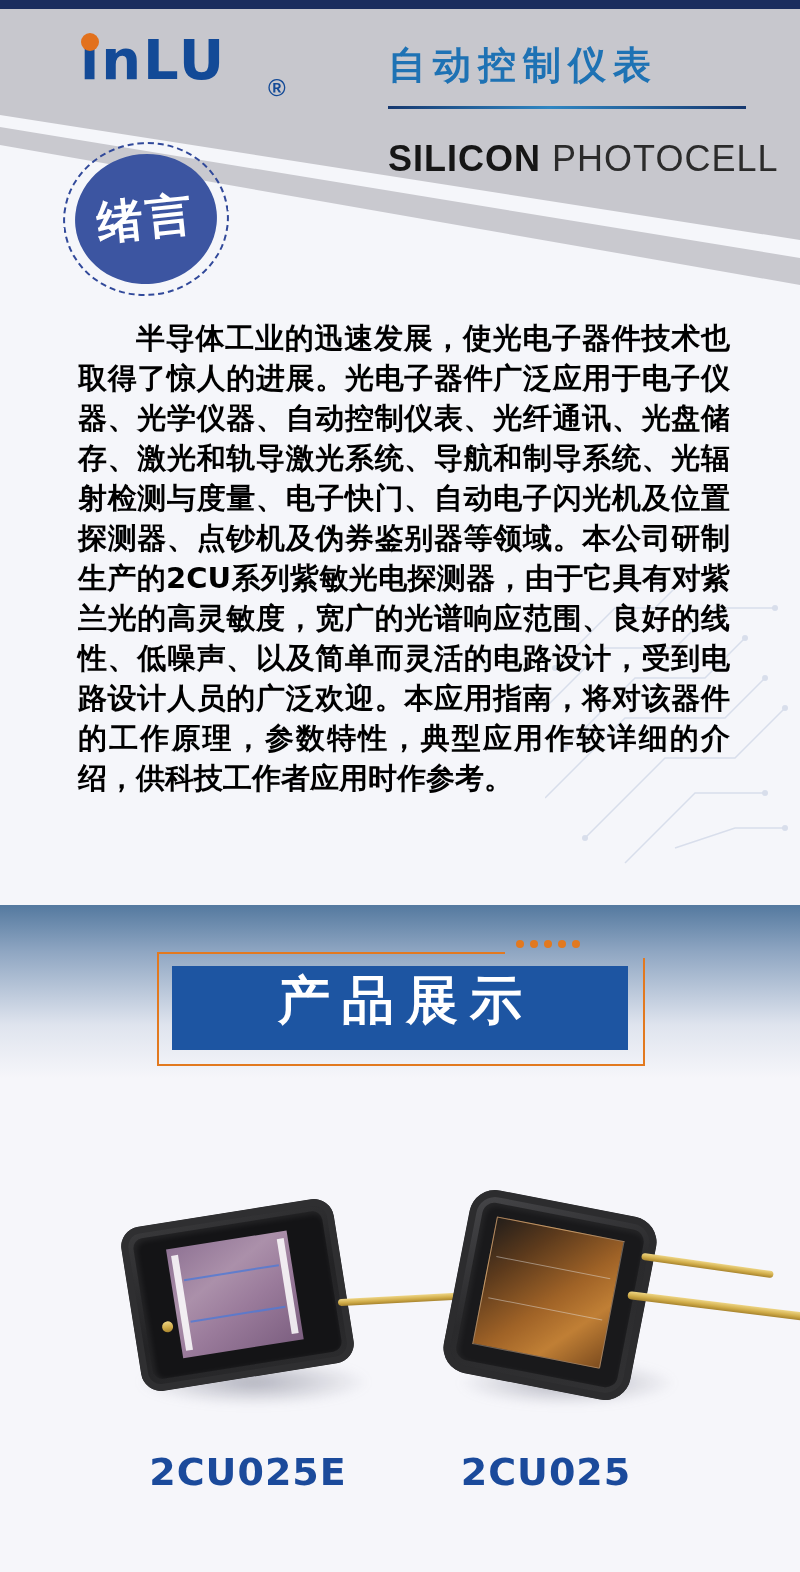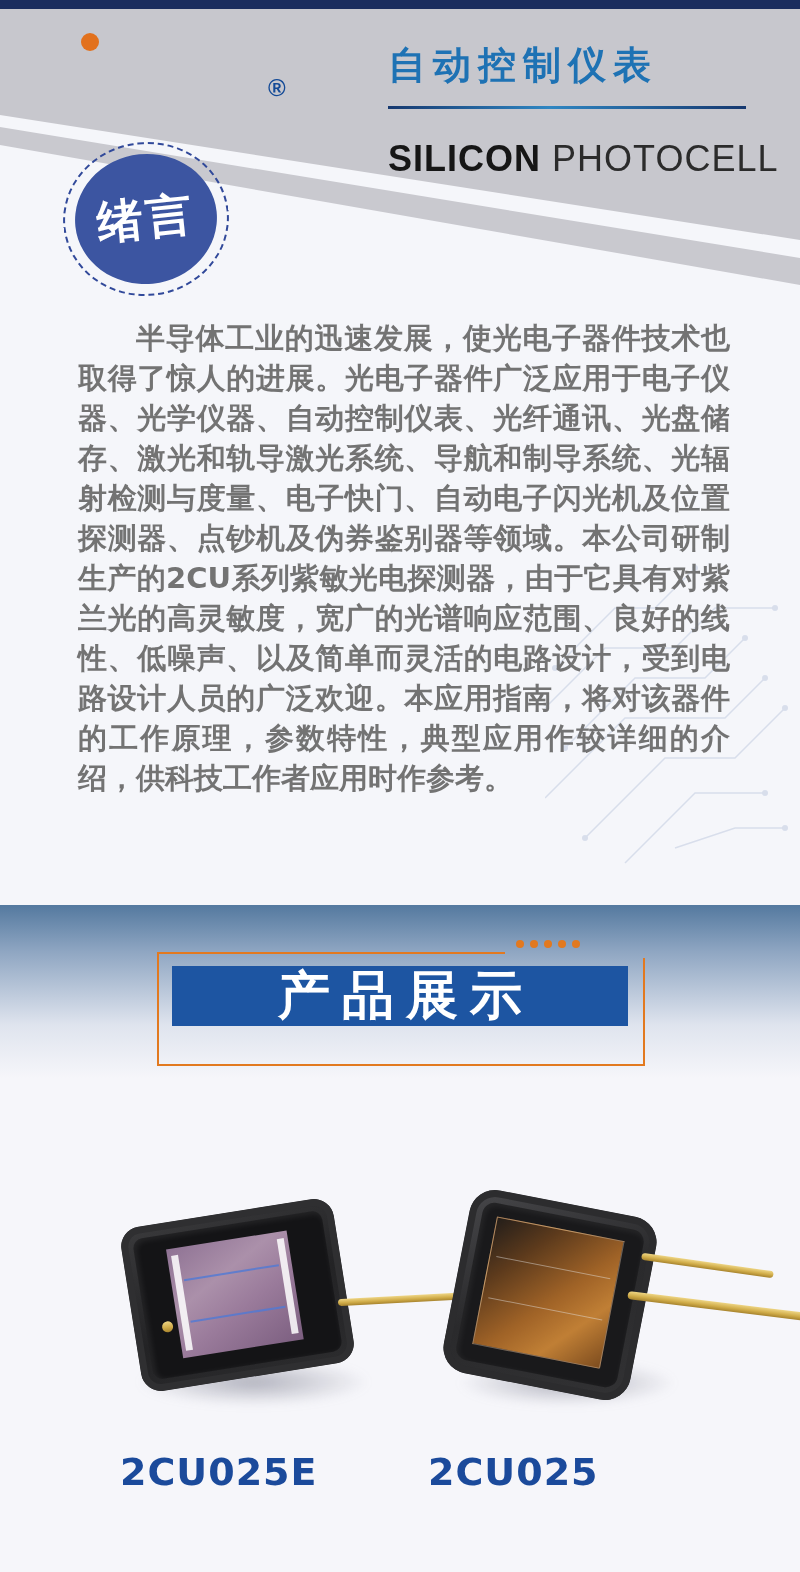--- a/index.html
+++ b/index.html
@@ -29,33 +29,33 @@
   .title-en .l{font-weight:300;color:#2b2b2b;}
   .badge{position:absolute;left:63px;top:142px;width:162px;height:150px;
     border:2px dashed #31499a;border-radius:50%;transform:rotate(-6deg);}
   .badge-inner{position:absolute;inset:10px;border-radius:50%;background:#3c55a1;
     display:flex;align-items:center;justify-content:center;}
   .badge-label{color:#ffffff;font-size:46px;font-weight:bold;letter-spacing:3px;
     font-family:"DejaVu Sans",sans-serif;}
   
   .intro{position:absolute;left:78px;top:318px;width:652px;
     font-family:"DejaVu Sans",sans-serif;font-size:29px;line-height:40px;
-    color:#737373;font-weight:600;text-align:justify;text-indent:2em;}
+    color:#000000;font-weight:600;text-align:justify;text-indent:2em;}
   .circuit{position:absolute;left:545px;top:548px;opacity:.65;}
   
   .product-section{position:absolute;left:0;top:905px;width:800px;height:667px;
     background:linear-gradient(180deg,#54799f 0%,#8fa6c2 7%,#dfe4ee 18%,#f6f6fa 26%,#f6f6fa 100%);}
   .bb{position:absolute;background:#e2791f;}
   .bb-top{left:157px;top:952px;width:348px;height:2px;}
   .bb-right{left:643px;top:958px;width:2px;height:108px;}
   .bb-bottom{left:157px;top:1064px;width:488px;height:2px;}
   .bb-left{left:157px;top:952px;width:2px;height:114px;}
   .banner-dot{position:absolute;top:940px;width:8px;height:8px;border-radius:50%;background:#e2791f;}
-  .banner-box{position:absolute;left:172px;top:966px;width:456px;height:60px;background:#1d55a2;
-    display:flex;align-items:center;justify-content:center;}
+  .banner-box{position:absolute;left:172px;top:966px;width:456px;height:84px;background:#1d55a2;
+    display:flex;align-items:flex-start;justify-content:center;}
   .banner-text{color:#ffffff;font-size:52px;font-weight:bold;letter-spacing:12px;text-indent:12px;
     font-family:"DejaVu Sans",sans-serif;}
   
   .product{position:absolute;}
   .p-shadow{position:absolute;background:radial-gradient(ellipse,rgba(110,112,130,.5),rgba(110,112,130,0) 70%);
     filter:blur(5px);}
   .gold{background:linear-gradient(180deg,#eed584 0%,#d1ad4a 55%,#a8842e 100%);border-radius:4px;}
   .p1-body{position:absolute;left:12px;top:12px;width:215px;height:166px;transform:rotate(-9deg);
     background:linear-gradient(165deg,#3a3a3c,#232325 55%,#2c2c2e);border-radius:20px;
     box-shadow:inset 0 0 0 7px #2f2f31;}
@@ -73,33 +73,34 @@
     background:linear-gradient(150deg,#47474a,#2a2a2c 50%,#323234);border-radius:26px;
     box-shadow:inset 0 0 0 7px #2c2c2e;}
   .p2-bezel{position:absolute;inset:13px;border-radius:12px;background:#19191b;
     box-shadow:inset 2px 2px 7px rgba(255,255,255,.07);}
   .p2-chip{position:absolute;left:15px;top:13px;width:128px;height:128px;
     background:linear-gradient(135deg,#241e1a 0%,#5c3a1c 25%,#a06327 55%,#c07f35 75%,#7e4d1f 100%);
     border:1px solid rgba(210,210,210,.35);}
   .p2-line{position:absolute;left:6px;right:6px;height:1px;background:rgba(230,230,230,.45);}
   .p2-pin1{position:absolute;left:196px;top:70px;width:133px;height:7px;transform:rotate(8deg);}
   .p2-pin2{position:absolute;left:182px;top:112px;width:214px;height:8px;transform:rotate(7deg);}
-  .model-label{position:absolute;top:1450px;text-align:left;font-size:38px;font-weight:bold;
+  .model-label{position:absolute;top:1450px;text-align:center;font-size:38px;font-weight:bold;
     color:#1b4a9b;font-family:"DejaVu Sans",sans-serif;letter-spacing:1px;}
   .model-1{left:120px;width:256px;}
   .model-2{left:428px;width:236px;}
 </style>
 </head>
 <body>
 
 <div class="topbar"></div>
 <div class="gray-main"></div>
 <div class="gray-band"></div>
 
 <div class="logo">
+  <span class="logo-text">inLU</span>
   <span class="logo-dot"></span>
   <span class="logo-reg">®</span>
 </div>
 
 <div class="title-block">
   <div class="title-cn">自动控制仪表</div>
   <div class="title-line"></div>
   <div class="title-en"><span class="b">SILICON</span> <span class="l">PHOTOCELL</span></div>
 </div>
 

